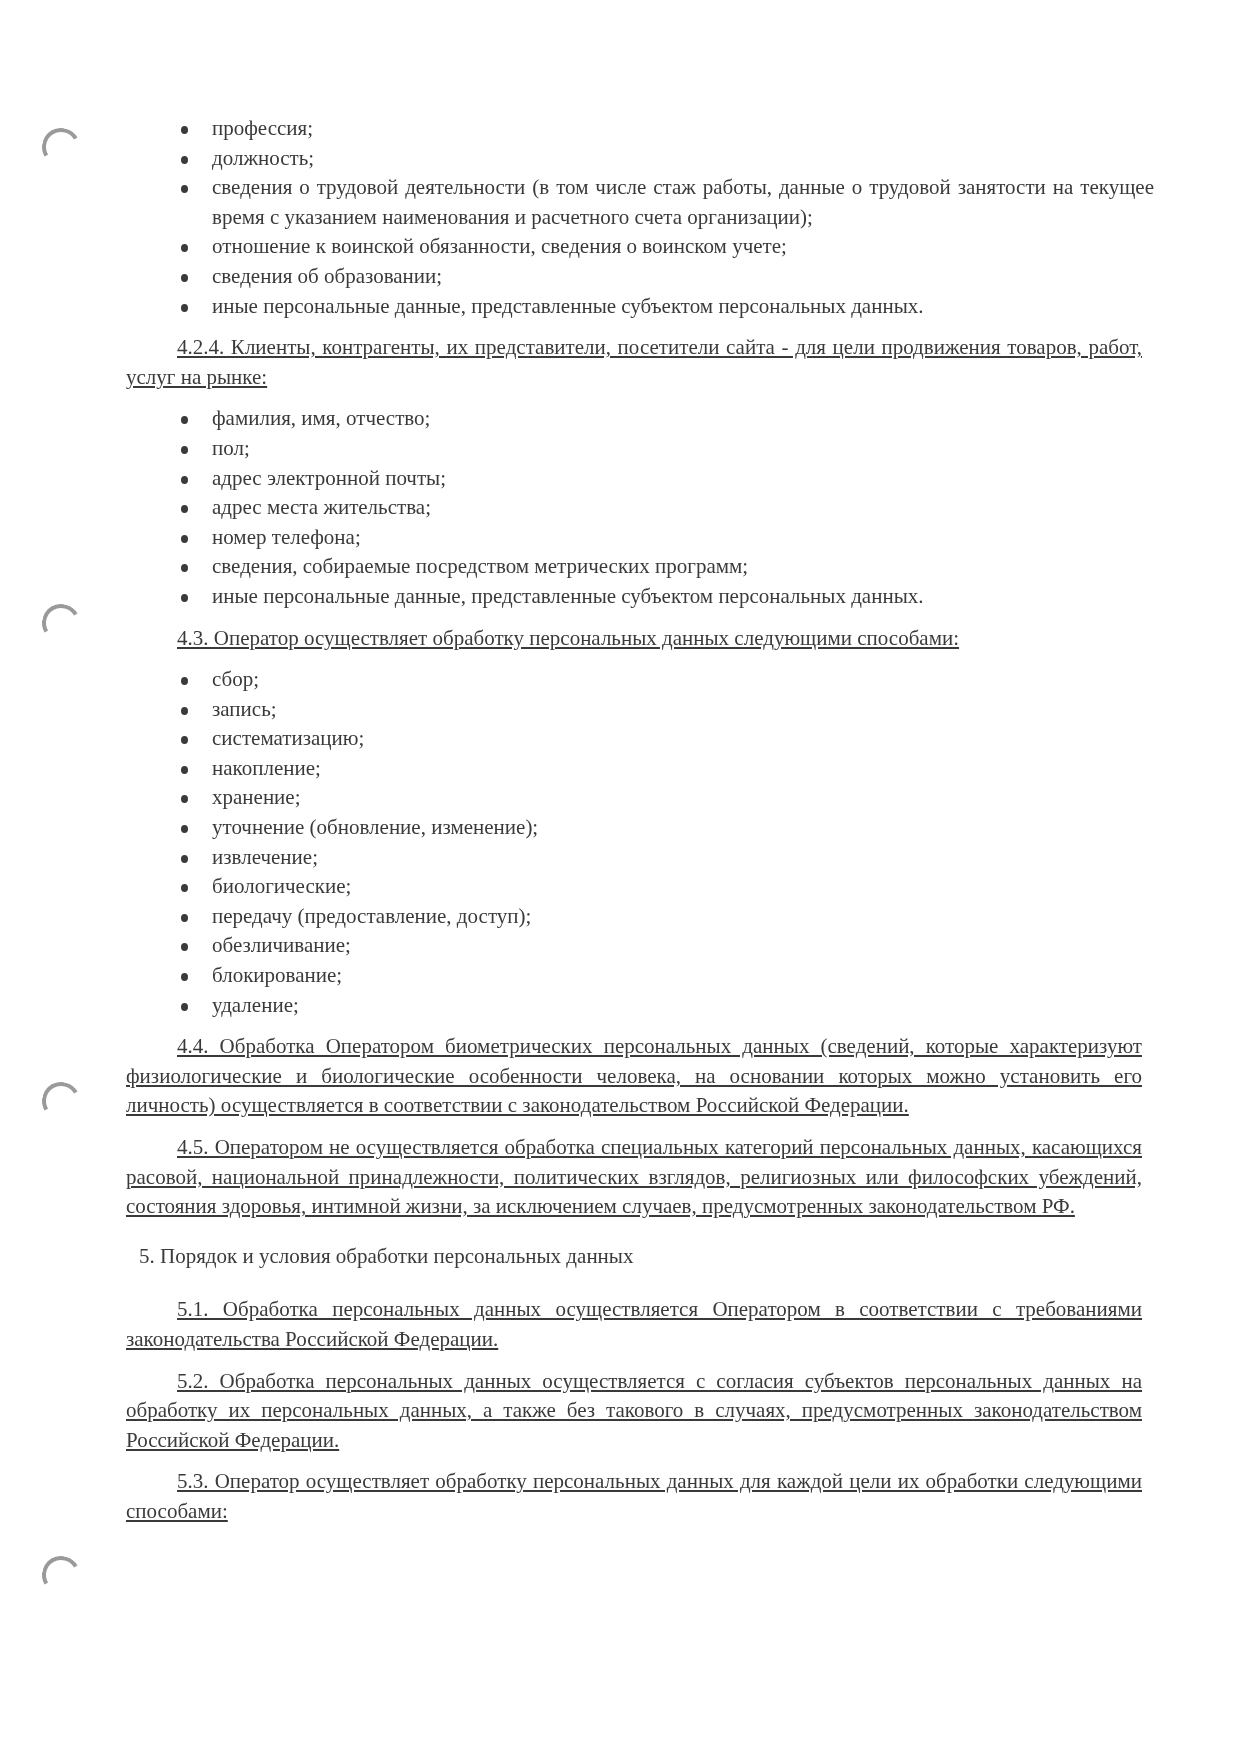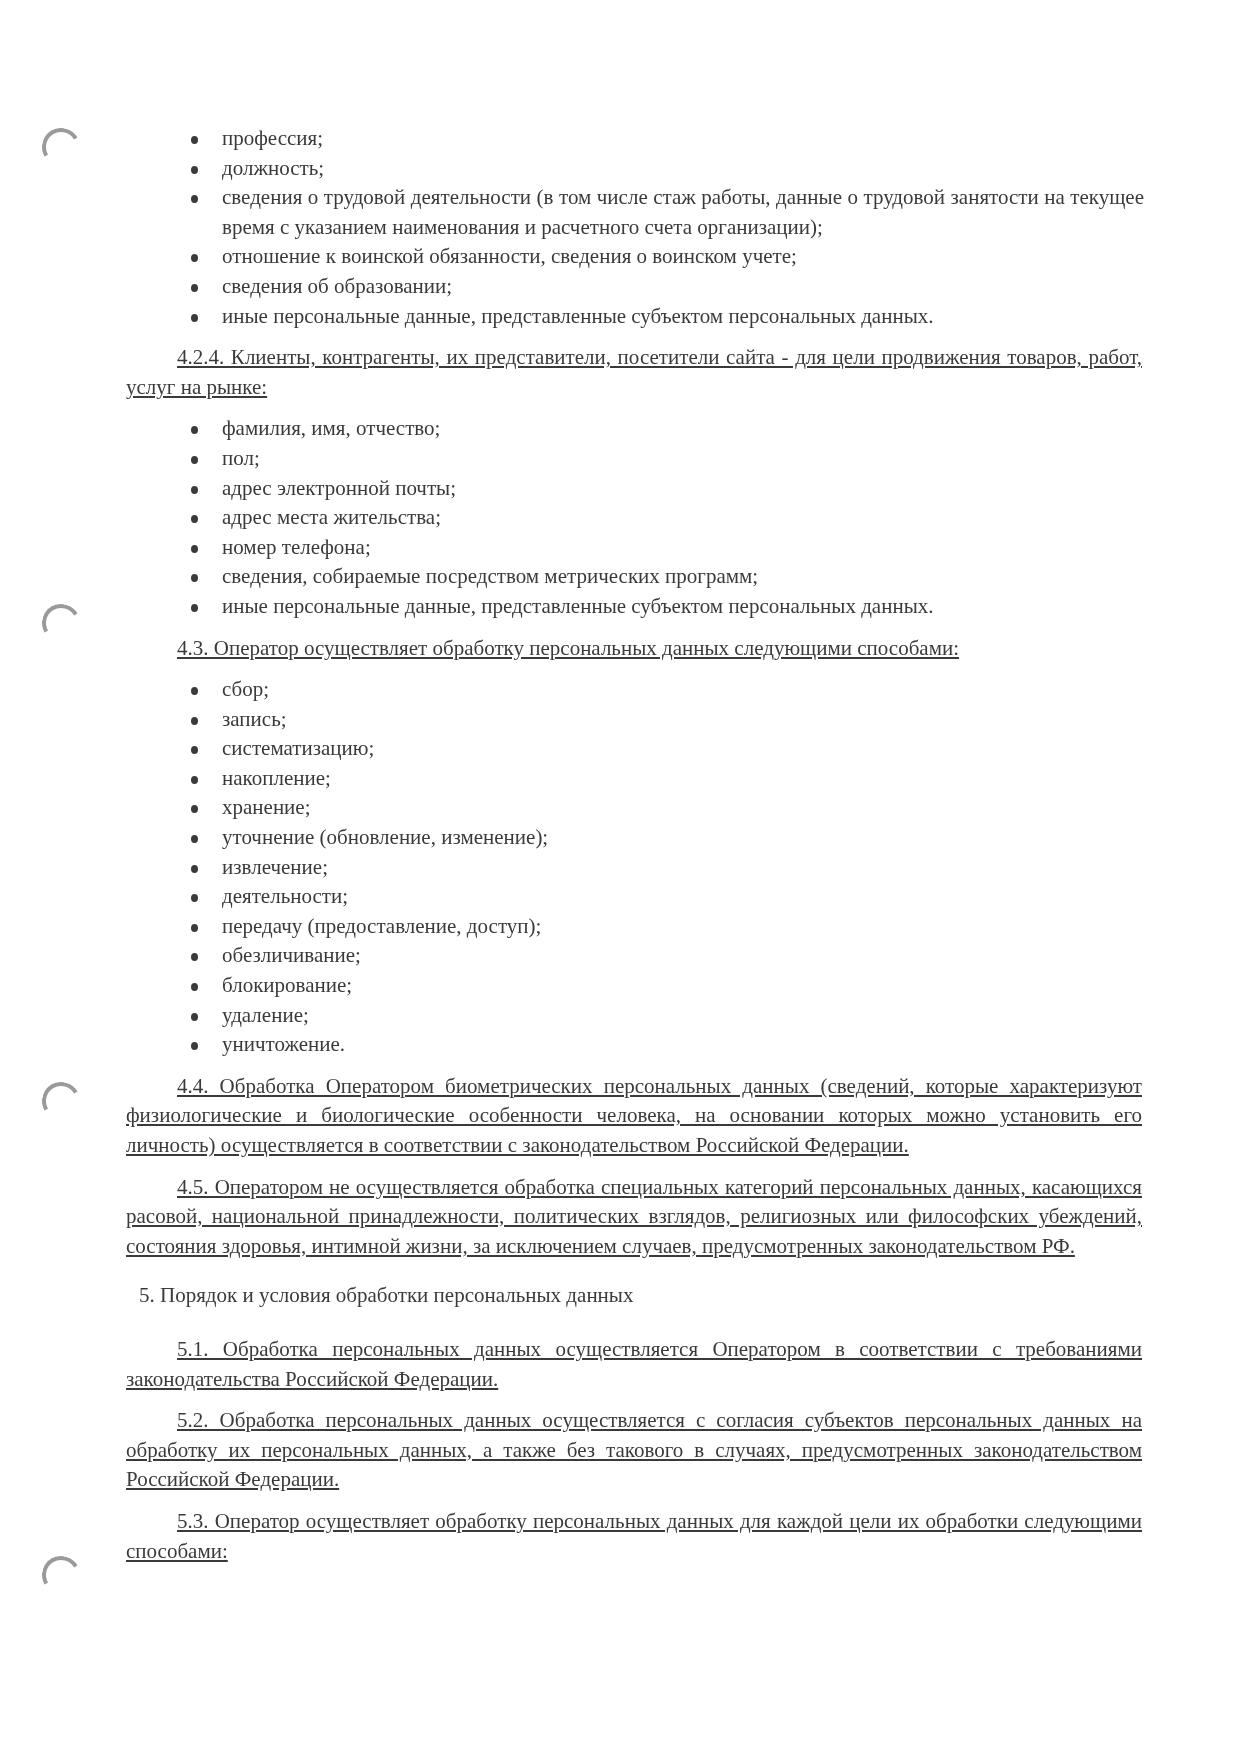--- a/index.html
+++ b/index.html
@@ -14,21 +14,21 @@
   .page {
     position: absolute;
     left: 114px;
     top: 114px;
     width: 1040px;
     font-size: 21px;
     line-height: 29.6px;
   }
   ul.bullets {
     list-style: none;
-    margin: 10px;
+    margin: 0;
     padding: 0 0 0 98px;
   }
   ul.bullets li {
     position: relative;
     text-align: justify;
   }
   ul.bullets li::before {
     content: "";
     position: absolute;
     left: -31px;
@@ -96,26 +96,25 @@
   <p class="para">4.3. Оператор осуществляет обработку персональных данных следующими способами:</p>
 
   <ul class="bullets">
     <li>сбор;</li>
     <li>запись;</li>
     <li>систематизацию;</li>
     <li>накопление;</li>
     <li>хранение;</li>
     <li>уточнение (обновление, изменение);</li>
     <li>извлечение;</li>
-    <li>деятельности;</li>
+    <li>биологические;</li>
     <li>передачу (предоставление, доступ);</li>
     <li>обезличивание;</li>
     <li>блокирование;</li>
     <li>удаление;</li>
-    <li>уничтожение.</li>
   </ul>
 
   <p class="para">4.4. Обработка Оператором биометрических персональных данных (сведений, которые характеризуют физиологические и биологические особенности человека, на основании которых можно установить его личность) осуществляется в соответствии с законодательством Российской Федерации.</p>
   <p class="para">4.5. Оператором не осуществляется обработка специальных категорий персональных данных, касающихся расовой, национальной принадлежности, политических взглядов, религиозных или философских убеждений, состояния здоровья, интимной жизни, за исключением случаев, предусмотренных законодательством РФ.</p>
 
   <div class="heading">5. Порядок и условия обработки персональных данных</div>
 
   <p class="para">5.1. Обработка персональных данных осуществляется Оператором в соответствии с требованиями законодательства Российской Федерации.</p>
   <p class="para">5.2. Обработка персональных данных осуществляется с согласия субъектов персональных данных на обработку их персональных данных, а также без такового в случаях, предусмотренных законодательством Российской Федерации.</p>
   <p class="para">5.3. Оператор осуществляет обработку персональных данных для каждой цели их обработки следующими способами:</p>

